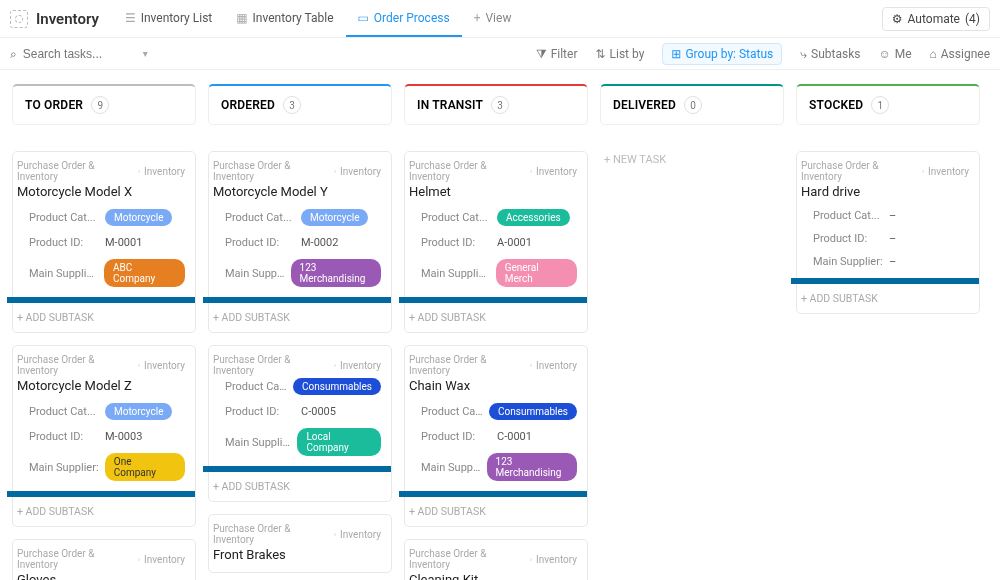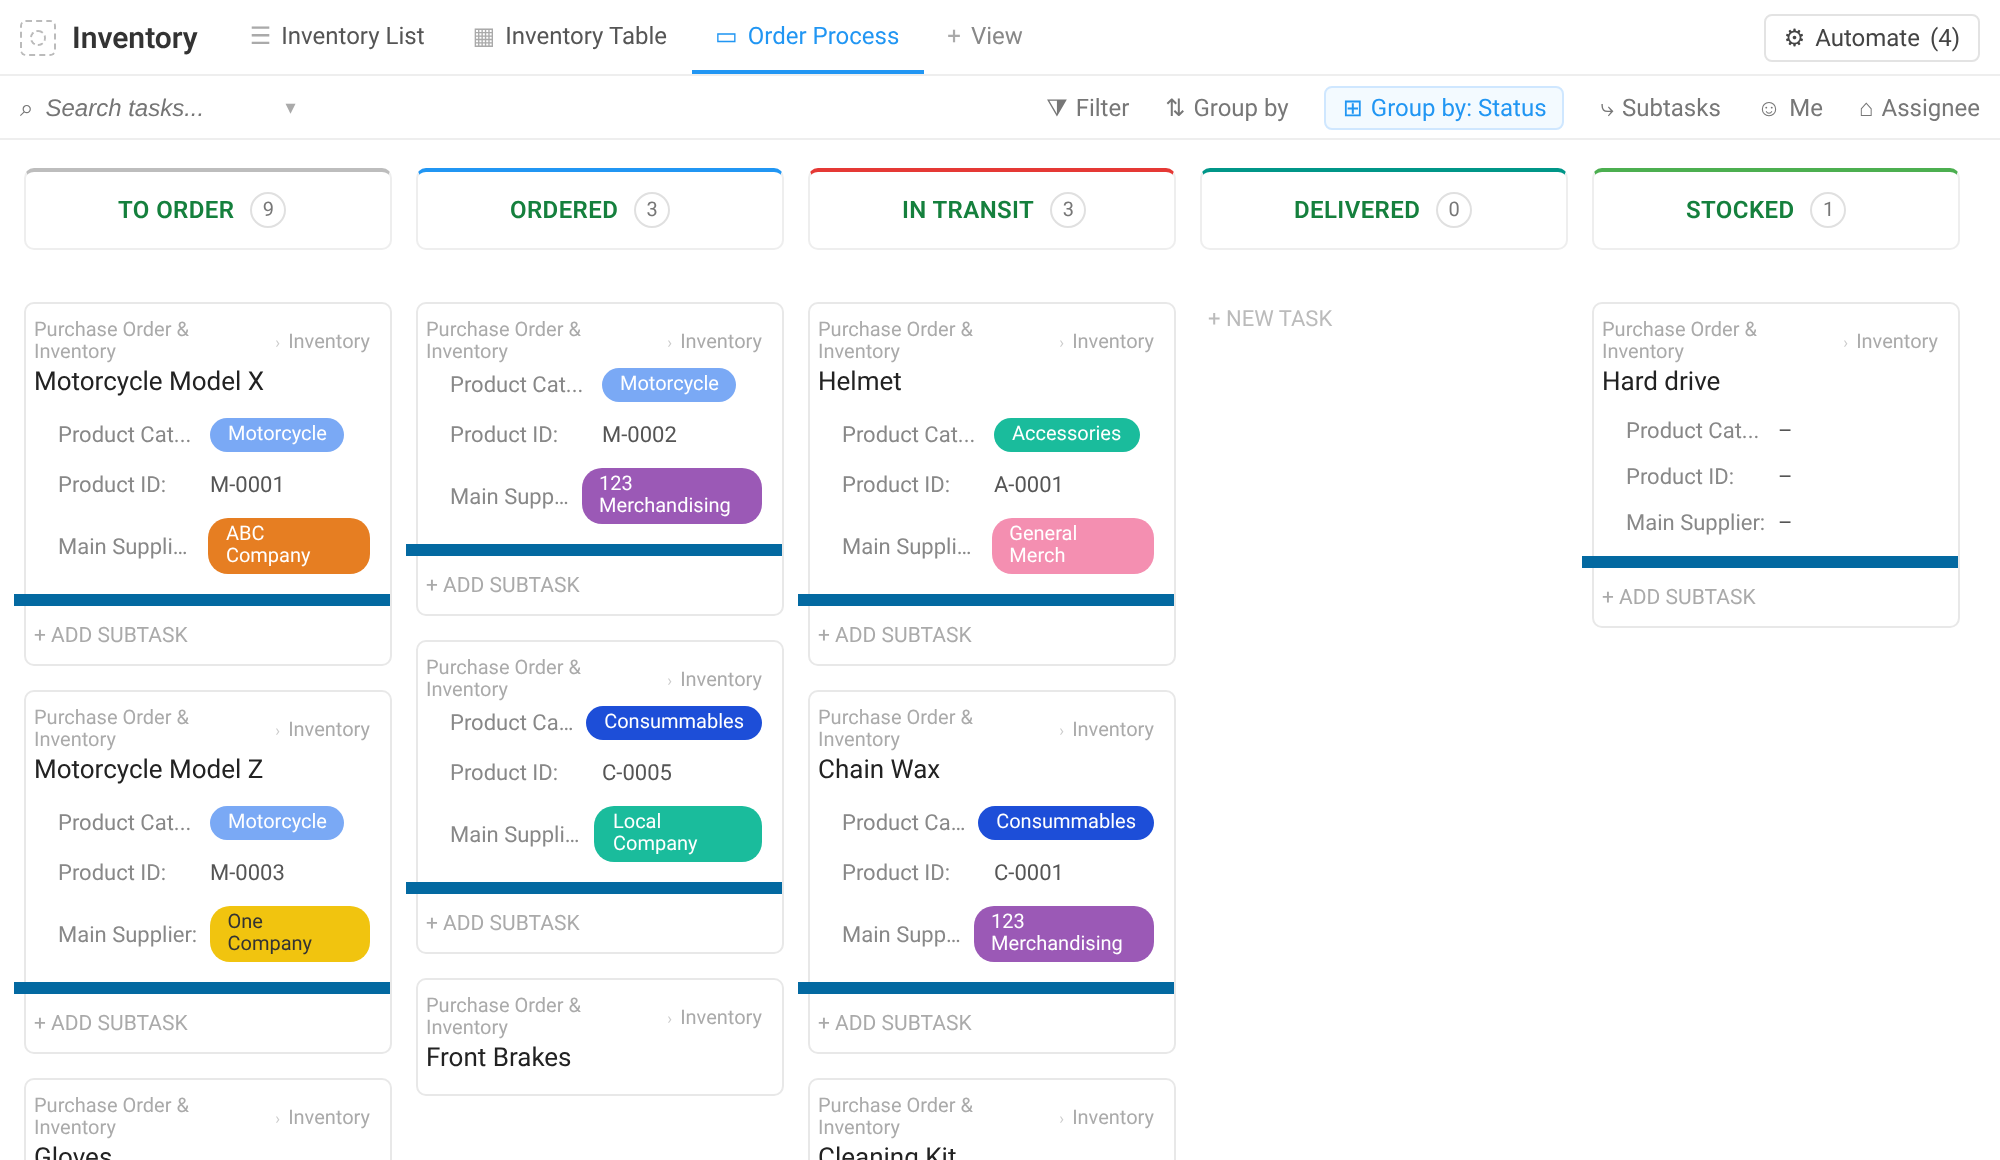--- a/index.html
+++ b/index.html
@@ -14,31 +14,31 @@
   .view-tab.active { color: #2196f3; border-bottom: 2px solid #2196f3; }
   .view-tab .ic { color: #aaa; font-size: 12px; }
   .view-tab.active .ic { color: #2196f3; }
   .view-tab.add { color: #888; }
   .spacer { flex: 1; }
   .automate { display:flex; align-items:center; gap:5px; border:1px solid #e3e3e3; border-radius:4px; padding:4px 9px; font-size:12px; color:#444; cursor:pointer;}
   
   
   .subbar { display: flex; align-items: center; height: 32px; border-bottom: 1px solid #eee; padding: 0 10px; font-size: 12px; color: #777; gap: 18px; }
   .searchwrap { display:flex; align-items:center; gap:6px; flex: 0 0 auto; }
-  .searchwrap input { border: none; outline: none; font-size: 12px; color: #8b5cf6; width: 110px; font-style: italic; }
+  .searchwrap input { border: none; outline: none; font-size: 12px; color: #8b5cf6; width: 110px; }
   .searchwrap .caret { color:#aaa; font-size:10px; margin-left: 4px;}
   .subbar .spacer { flex: 1; }
   .subbar .ctl { display:flex; align-items:center; gap:4px; cursor:pointer; }
   .group-pill { border:1px solid #cfe7ff; color:#2196f3; border-radius:4px; padding:3px 8px; background:#f3faff; }
   
   
   .board { display: flex; gap: 12px; padding: 14px 12px 0 12px; overflow-x: auto; height: calc(580px - 70px); }
   .col { width: 184px; flex: 0 0 184px; }
   .col-head { border: 1px solid #eee; border-top: 2px solid var(--accent); border-radius: 5px; padding: 10px 12px; display:flex; align-items:center; gap:8px; margin-bottom: 26px; background:#fff; }
-  .col-head .name { font-weight:600; font-size: 12px; color:#15803d; letter-spacing: .2px; margin-left: 34px; }
+  .col-head .name { font-weight:600; font-size: 12px; color:#000000; letter-spacing: .2px; }
   .count { border:1px solid #e0e0e0; border-radius: 10px; min-width:18px; height:18px; font-size:10px; color:#777; display:flex; align-items:center; justify-content:center; padding:0 5px; }
   
   .card { border:1px solid #e8e8e8; border-radius:5px; padding: 8px 10px 0 4px; margin-bottom: 12px; background:#fff; }
   .crumb { font-size: 10px; color:#aaa; margin-bottom: 2px; display:flex; align-items:center; gap:4px; }
   .crumb .sep { color:#ccc; font-size:8px; }
   .card-title { font-size: 13px; color:#222; margin-bottom: 10px; }
   .row { display:flex; align-items:center; font-size:11px; margin-bottom: 10px; gap: 6px; margin-left: 12px; }
   .row .lbl { color:#888; width: 70px; overflow:hidden; text-overflow:ellipsis; white-space:nowrap; }
   .row .val { color:#555; }
   .tag { font-size:10px; color:#fff; border-radius: 10px; padding: 3px 9px; display:inline-block; }
@@ -96,21 +96,21 @@
     <input placeholder="Search tasks..." style="">
     <span class="caret">▾</span>
   </div>
   <div class="spacer"></div>
   <div class="ctl">
     <span>⧩</span>
     <span>Filter</span>
   </div>
   <div class="ctl">
     <span>⇅</span>
-    <span>Group by</span>
+    <span>List by</span>
   </div>
   <div class="ctl group-pill">
     <span>⊞</span>
     <span>Group by: Status</span>
   </div>
   <div class="ctl">
     <span>⤷</span>
     <span>Subtasks</span>
   </div>
   <div class="ctl">
@@ -188,20 +188,21 @@
       <div class="col-head">
         <span class="name">ORDERED</span>
         <span class="count">3</span>
       </div>
       <div class="card">
         <div class="crumb">
           <span>Purchase Order &amp; Inventory</span>
           <span class="sep">›</span>
           <span>Inventory</span>
         </div>
+        <div class="card-title">Motorcycle Model Y</div>
         <div class="row">
           <span class="lbl">Product Cat...</span>
           <span class="tag c-motorcycle">Motorcycle</span>
         </div>
         <div class="row">
           <span class="lbl">Product ID:</span>
           <span class="val ">M-0002</span>
         </div>
         <div class="row">
           <span class="lbl">Main Supplier:</span>

